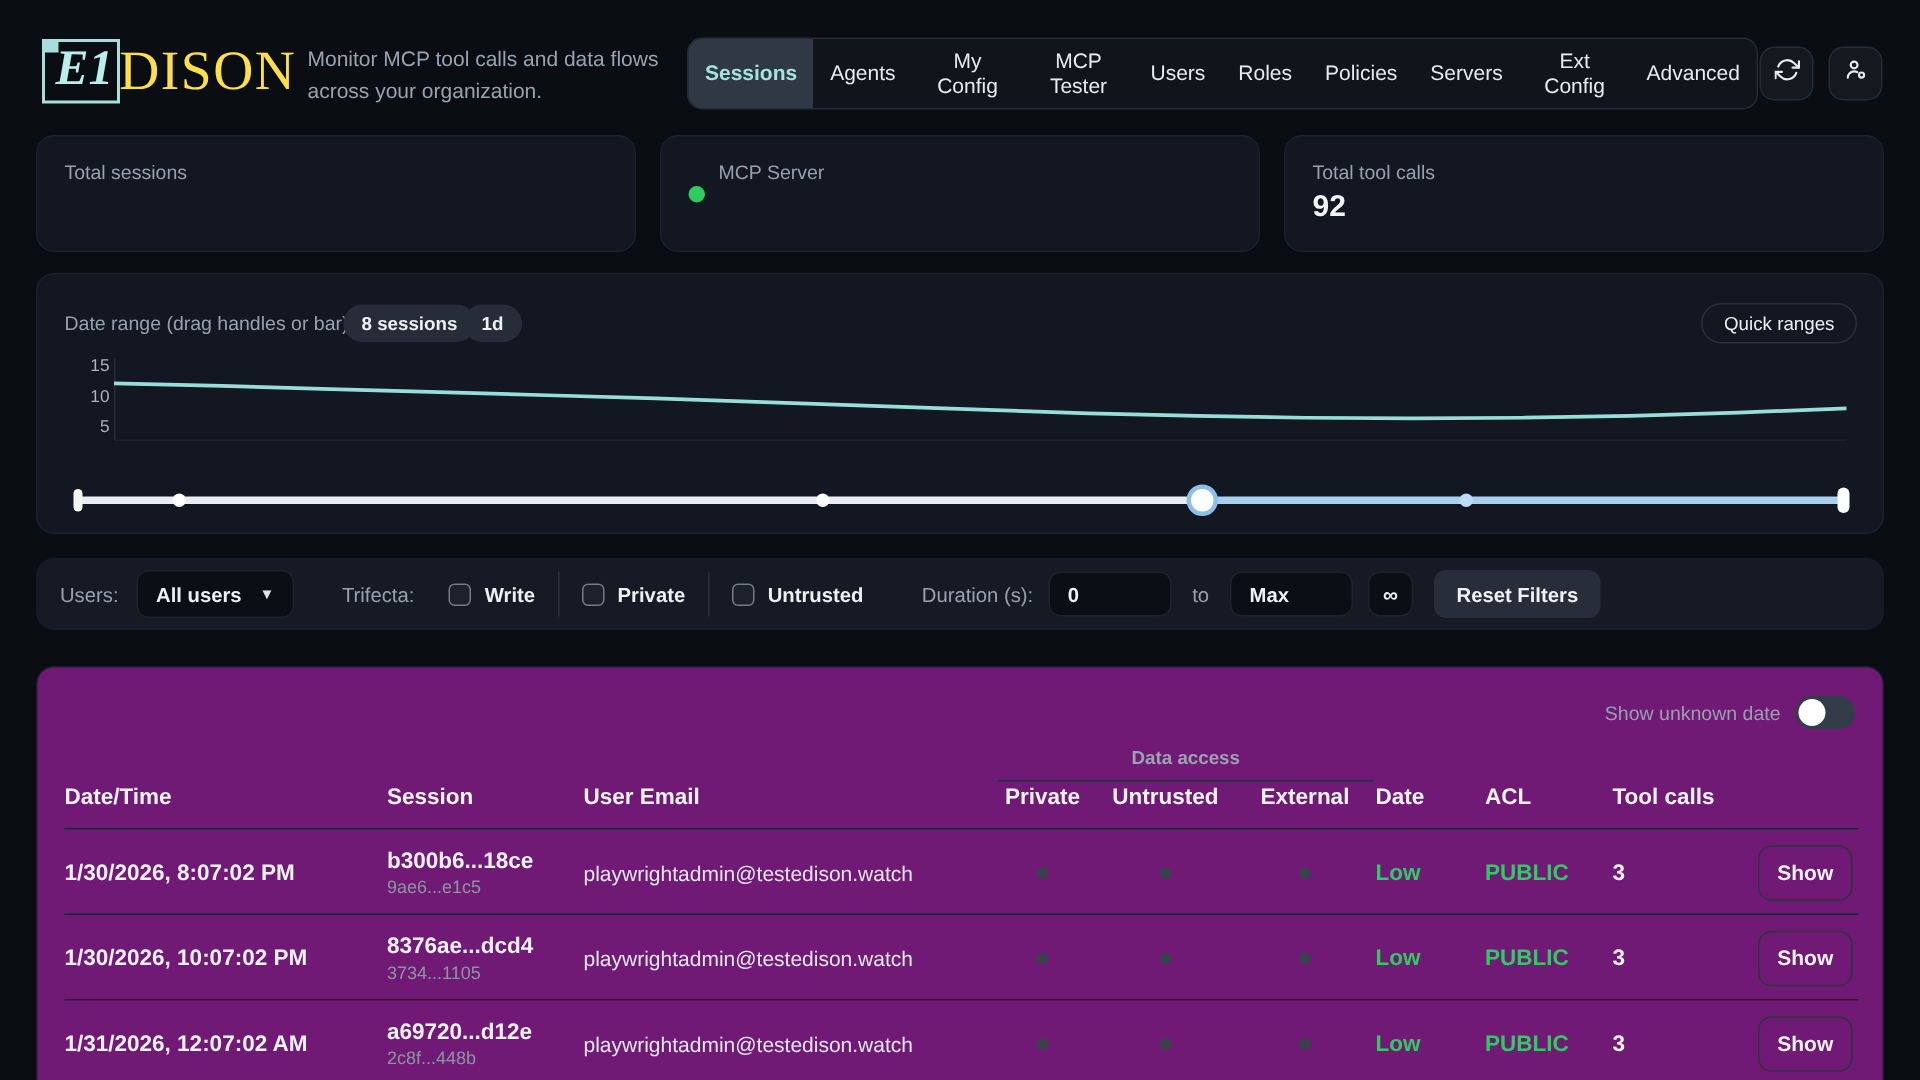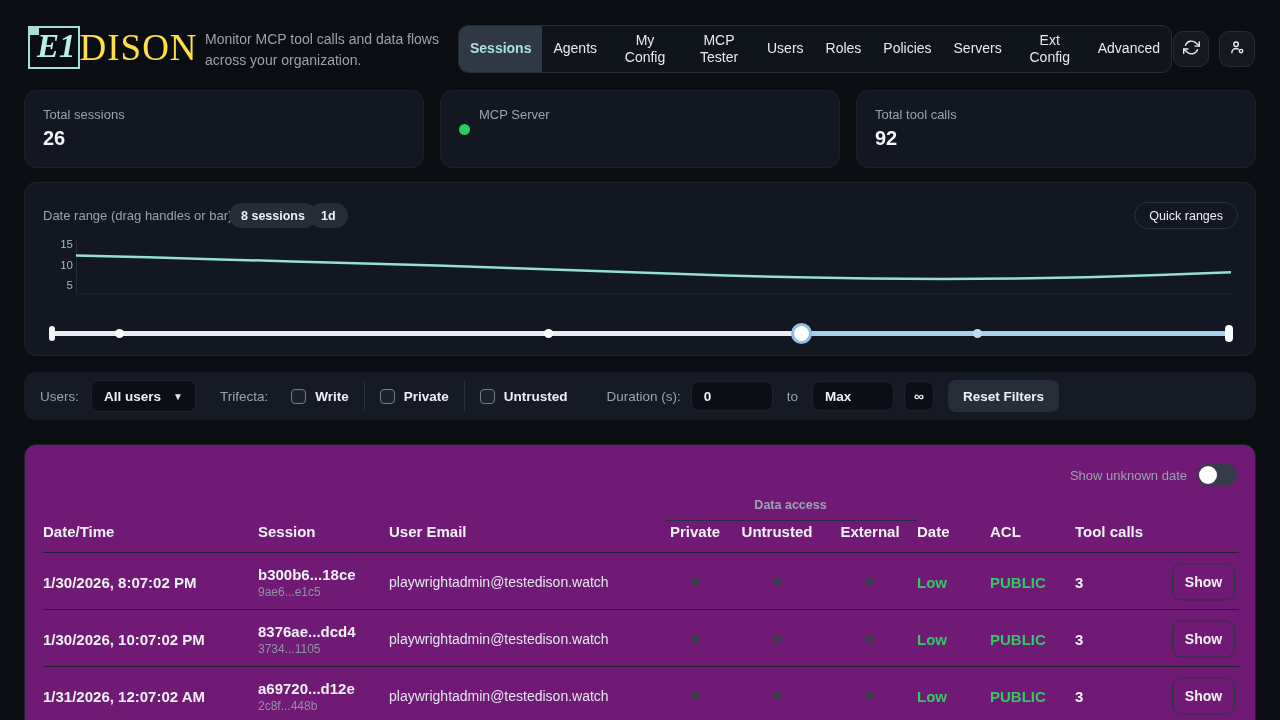--- a/index.html
+++ b/index.html
@@ -66,21 +66,21 @@
   .handle-active { position:absolute; left:766px; top:140px; width:21px; height:21px;
                    border-radius:50%; background:#fff; border:3px solid #8cc0e8; }
   
   .filter-bar { position:absolute; left:24px; top:372px; width:1232px; height:48px;
                 background:#161a24; border-radius:12px; display:flex; align-items:center; padding:0 16px; }
   .flabel { font-size:13.5px; color:#98a2ae; }
   .dropdown { margin-left:12px; background:#0b0e14; border:1px solid #1d222c; border-radius:8px; height:32px;
               display:flex; align-items:center; gap:12px; padding:0 12px;
               font-weight:bold; font-size:13.5px; cursor:pointer; }
   .dd-arrow { font-size:10px; color:#dfe3e9; }
-  .trifecta-label { margin-left:24px; }
+  .trifecta-label { margin-left:32px; }
   .checkbox-group { display:flex; align-items:center; margin-left:8px; height:30px; }
   .checkbox-item { display:flex; align-items:center; gap:9px; padding:0 15px;
                    font-weight:bold; font-size:13.5px; cursor:pointer; height:100%; }
   .checkbox-item + .checkbox-item { border-left:1px solid #2a303b; }
   .cb { width:15px; height:15px; border:1.5px solid #737c89; border-radius:4px; background:#1c212b; }
   .duration-label { margin-left:24px; }
   .num-input { margin-left:10px; background:#0b0e14; border:1px solid #1d222c; border-radius:8px;
                height:30px; width:82px; padding:0 12px; display:flex; align-items:center;
                font-weight:bold; font-size:13.5px; color:#eef1f5; }
   .to-label { margin:0 4px 0 14px; }
@@ -156,21 +156,20 @@
       <svg width="17" height="17" viewBox="0 0 24 24" fill="none" stroke="#e7eaee" stroke-width="2" stroke-linecap="round" stroke-linejoin="round">
         <circle cx="10" cy="7.5" r="3.2"></circle>
         <path d="M4 19.5c0-3.3 2.7-6 6-6 1.1 0 2.1.3 3 .8"></path>
         <circle cx="17" cy="17" r="2.4"></circle>
       </svg>
     </span>
   </div>
 
   <div class="stat-card" id="card-sessions">
     <div class="stat-label">Total sessions</div>
-    <div class="stat-value">26</div>
   </div>
   <div class="stat-card" id="card-server">
     <span class="live-dot"></span>
     <div class="inner">
       <div class="stat-label">MCP Server</div>
     </div>
   </div>
   <div class="stat-card" id="card-calls">
     <div class="stat-label">Total tool calls</div>
     <div class="stat-value">92</div>

